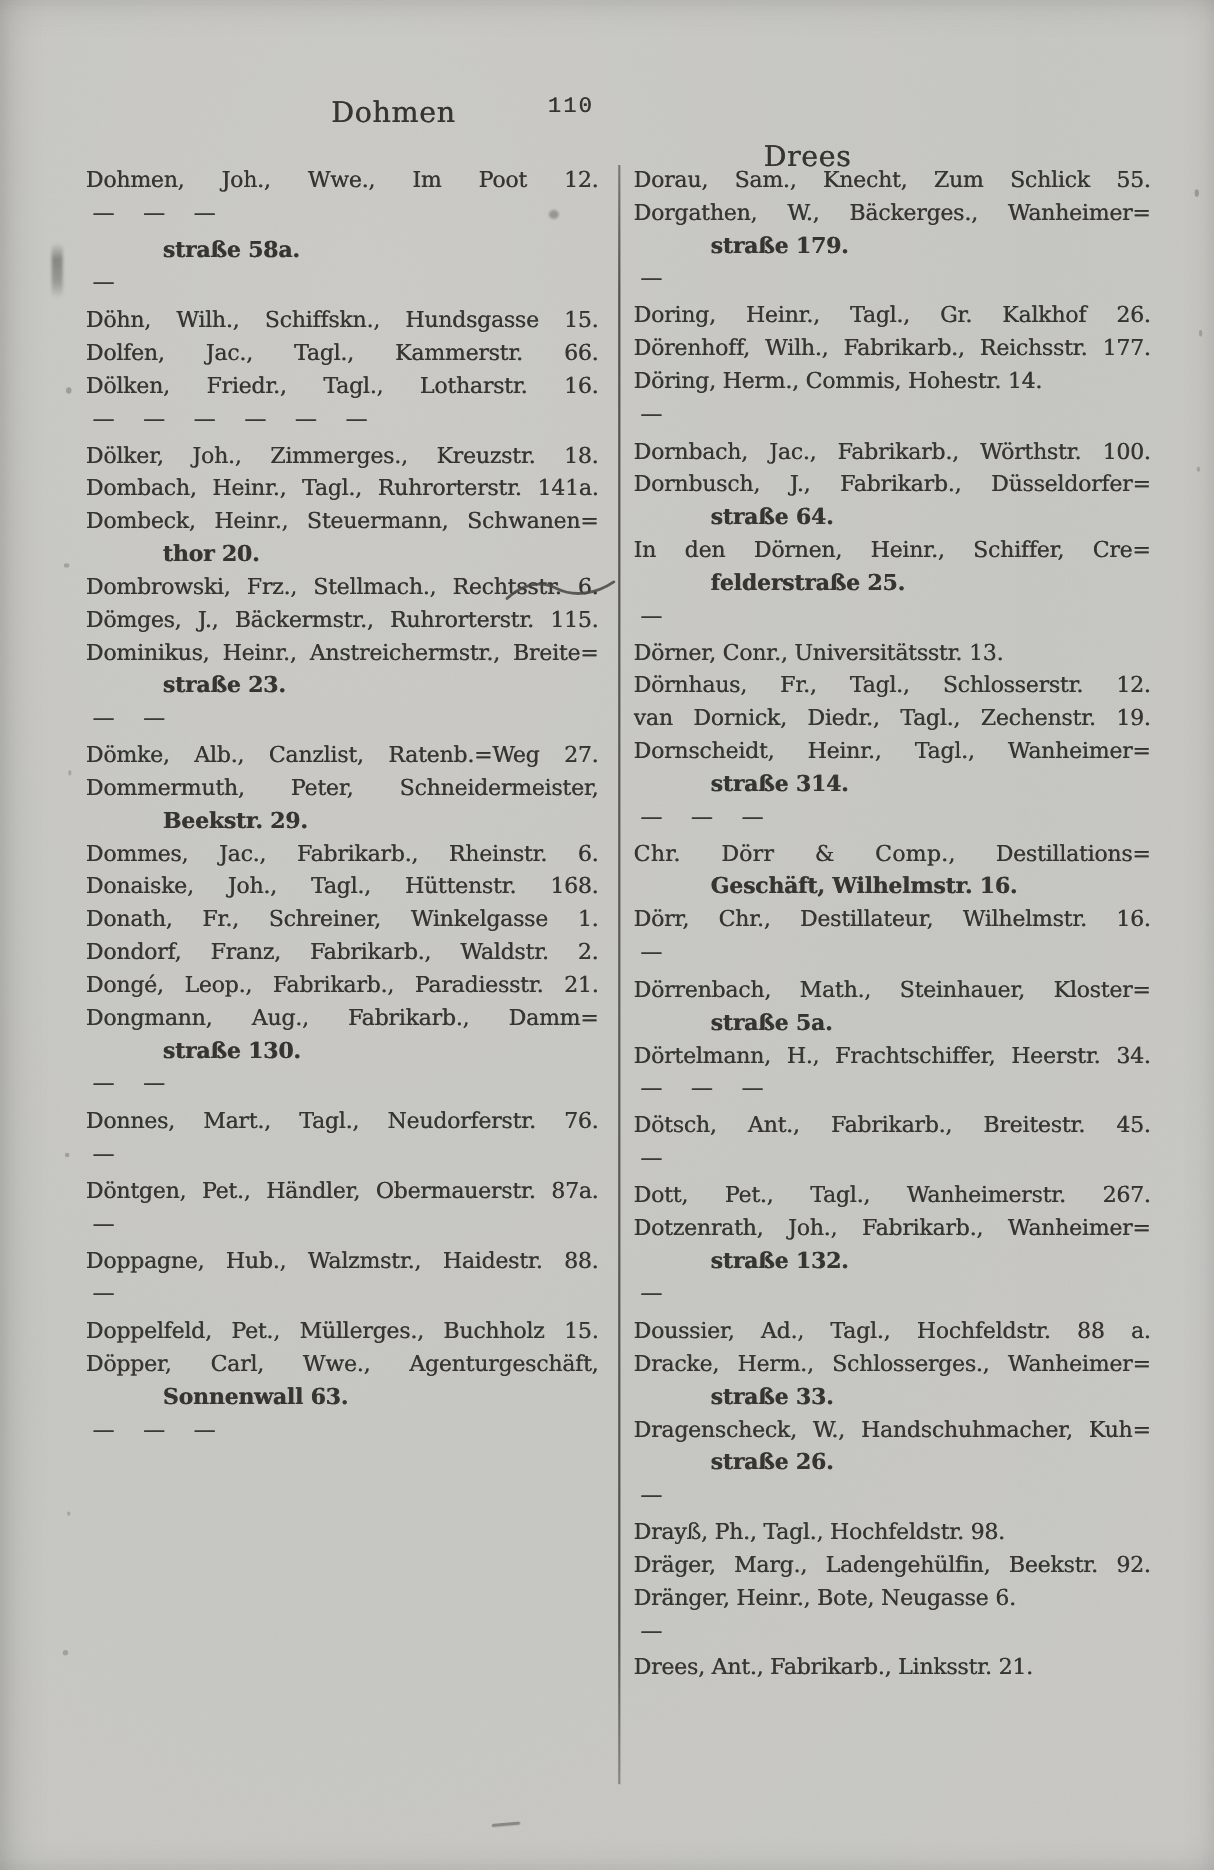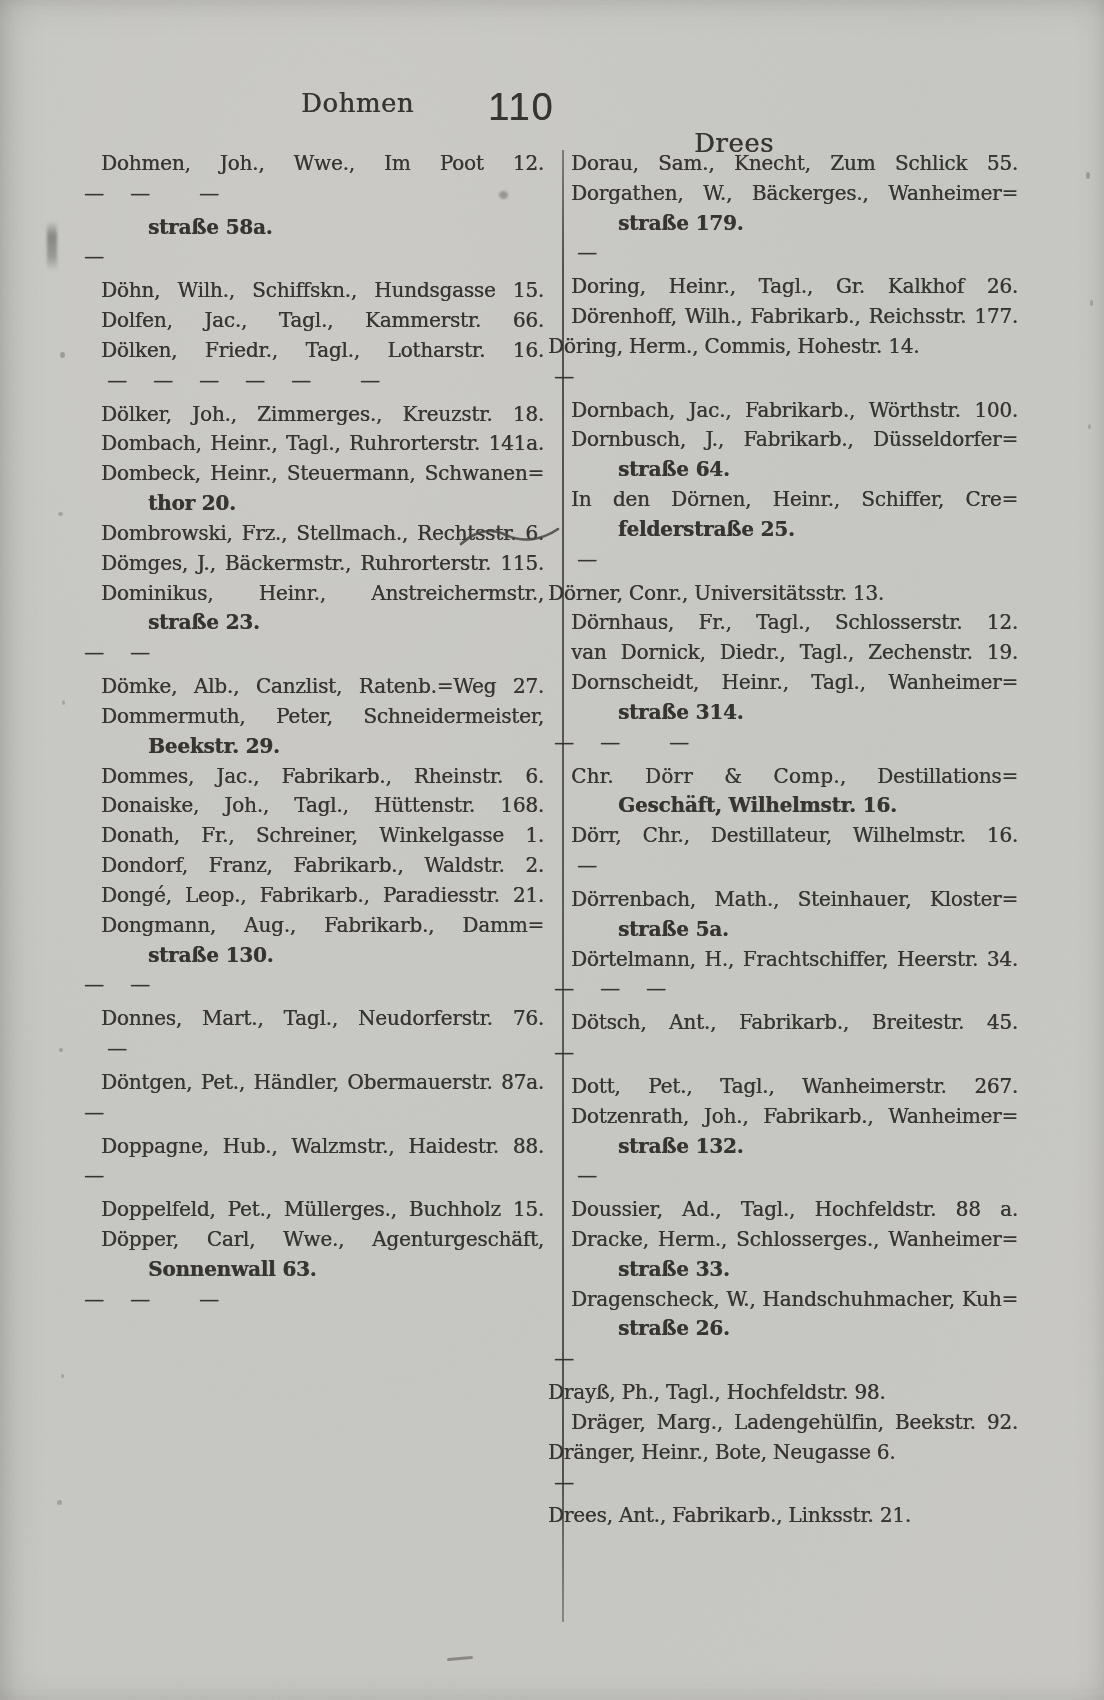--- a/index.html
+++ b/index.html
@@ -19,38 +19,38 @@
     color:var(--ink, #33312c);
   }
   .hdr{
     position:absolute;
     font-size:26px;
     letter-spacing:.5px;
     text-shadow:.4px 0 rgba(51,49,44,.85);
     white-space:nowrap;
   }
   #hdr-left{left:301px;top:88px;}
-  #hdr-center{left:488px;top:86px;width:62px;text-align:center;font-family:Liberation Sans, sans-serif;font-size:38px;letter-spacing:2px;}
+  #hdr-center{left:488px;top:86px;width:62px;text-align:center;font-family:Liberation Mono, monospace;font-size:20px;letter-spacing:2px;}
   #hdr-right{left:694px;top:88px;margin-top:40px;}
   .divider{
     position:absolute;left:562px;top:150px;width:2px;height:1472px;
     background:linear-gradient(to bottom,
       rgba(58,56,52,.55) 0%, rgba(58,56,52,.85) 8%, rgba(58,56,52,.78) 55%,
       rgba(58,56,52,.85) 90%, rgba(58,56,52,.45) 100%);
   }
   .col{position:absolute;top:149px;}
   #col-left{left:78px;width:466px;}
-  #col-right{left:548px;width:470px;}
+  #col-right{left:576px;width:470px;}
   .line{
     height:29.84px;line-height:29.9px;
     font-size:20px;letter-spacing:-0.2px;
     overflow:hidden;white-space:normal;
     text-shadow:.4px 0 rgba(51,49,44,.8);
   }
-  .line.j{text-align:justify;text-align-last:justify;margin-left:23px;}
+  .line.j{text-align:justify;text-align-last:justify;}
   .line.cont{padding-left:70px;font-weight:bold;}
   .dash{display:inline-block;width:46px;text-indent:3px;}
   .bold-name{font-weight:normal;letter-spacing:.2px;}
   .smudge{
     position:absolute;left:47px;top:221px;width:10px;height:50px;
     background:linear-gradient(to bottom, rgba(120,120,115,0), rgba(110,110,105,.75) 30%, rgba(120,120,114,.6) 70%, rgba(130,130,124,0));
     border-radius:5px;filter:blur(1.5px);
   }
   .speck{position:absolute;background:#4c4a45;border-radius:50%;filter:blur(.6px);}
   .ink-dot{

